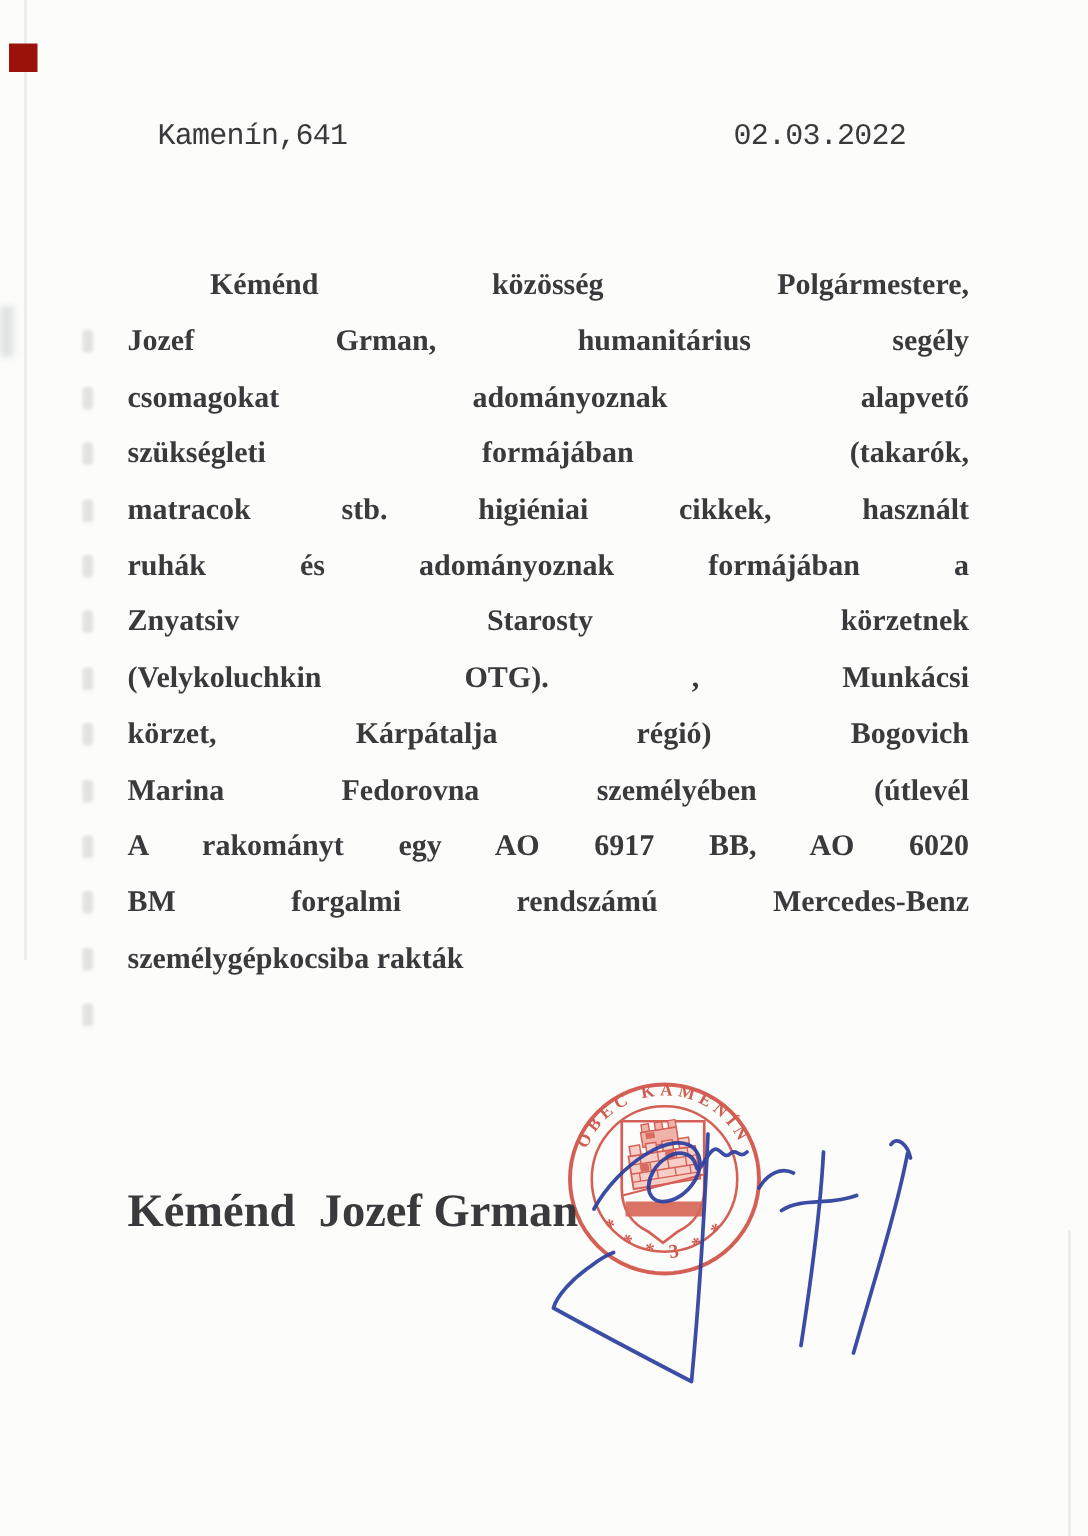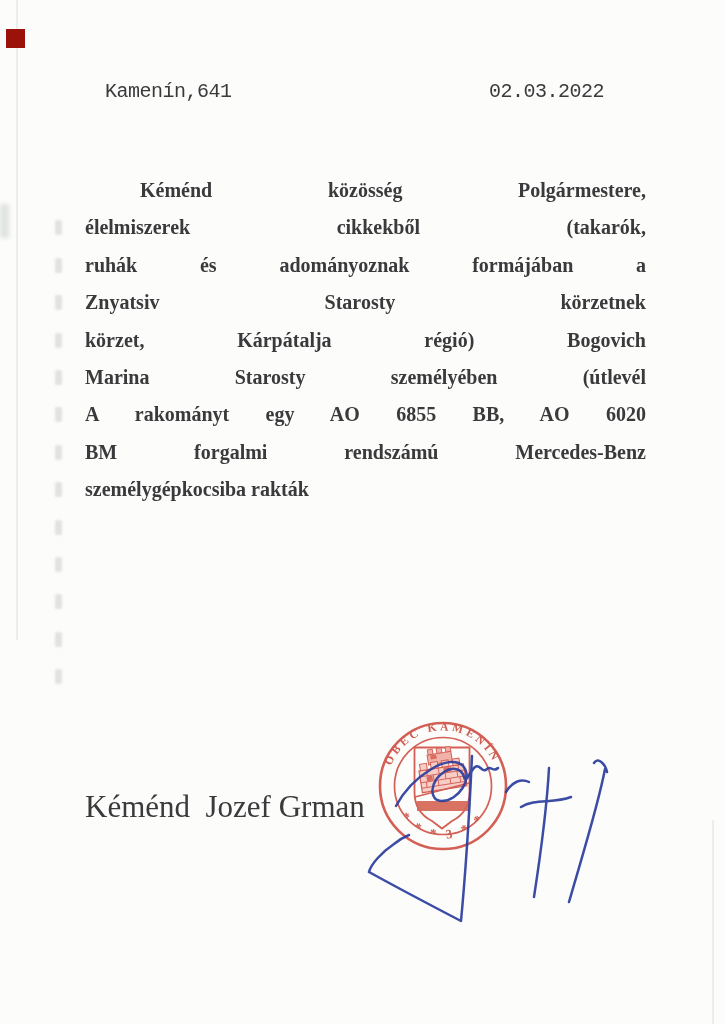--- a/index.html
+++ b/index.html
@@ -14,21 +14,21 @@
   #loc{left:105px;top:80px}
   #date{left:489px;top:80px}
   #body-text{
     position:absolute;left:85px;top:172px;width:561px;
     font-weight:bold;font-size:20px;line-height:37.4px;color:#3a3a3c;
   }
   .line{white-space:normal}
   .just{text-align:justify;text-align-last:justify}
   .indent{padding-left:55px;box-sizing:border-box}
   #signer{
-    position:absolute;left:85px;top:789px;font-weight:normal;font-size:31px;
+    position:absolute;left:85px;top:789px;font-weight:bold;font-size:31px;
     color:#3a3a3c;white-space:pre;z-index:3;
   }
   #corner-square{
     position:absolute;left:6px;top:29px;width:19px;height:19px;
     background:#9a120a;z-index:4;
   }
   svg.overlay{position:absolute;left:350px;top:690px;z-index:2}
   .smudge{
     position:absolute;left:55px;width:7px;height:15px;background:#dcdeda;
     filter:blur(1px);opacity:.8;border-radius:2px;z-index:1;
@@ -43,26 +43,30 @@
 <div id="corner-square"></div>
 <div class="edge-l"></div>
 <div class="edge-r"></div>
 <div class="blot"></div>
 
 <div id="loc" class="mono">Kamenín,641</div>
 <div id="date" class="mono">02.03.2022</div>
 
 <div id="body-text">
     <div class="line just indent">Kéménd közösség Polgármestere,</div>
-    <div class="line just">élelmiszerek cikkekből (takarók,</div>
+    <div class="line just">Jozef Grman, humanitárius segély</div>
+    <div class="line just">csomagokat adományoznak alapvető</div>
+    <div class="line just">szükségleti formájában (takarók,</div>
+    <div class="line just">matracok stb. higiéniai cikkek, használt</div>
     <div class="line just">ruhák és adományoznak formájában a</div>
     <div class="line just">Znyatsiv Starosty körzetnek</div>
+    <div class="line just">(Velykoluchkin OTG). , Munkácsi</div>
     <div class="line just">körzet, Kárpátalja régió) Bogovich</div>
-    <div class="line just">Marina Starosty személyében (útlevél</div>
-    <div class="line just">A rakományt egy AO 6855 BB, AO 6020</div>
+    <div class="line just">Marina Fedorovna személyében (útlevél</div>
+    <div class="line just">A rakományt egy AO 6917 BB, AO 6020</div>
     <div class="line just">BM forgalmi rendszámú Mercedes-Benz</div>
     <div class="line">személygépkocsiba rakták</div>
   </div>
 
 <div id="signer">Kéménd  Jozef Grman</div>
 
 <svg class="overlay" width="375" height="300" viewBox="350 690 375 300">
   <defs>
     <path id="arcT" d="M 390.8 767 A 55.5 55.5 0 0 1 495.2 767" fill="none"></path>
     <path id="arcB" d="M 397 812 A 53 53 0 0 0 489 812" fill="none"></path>

